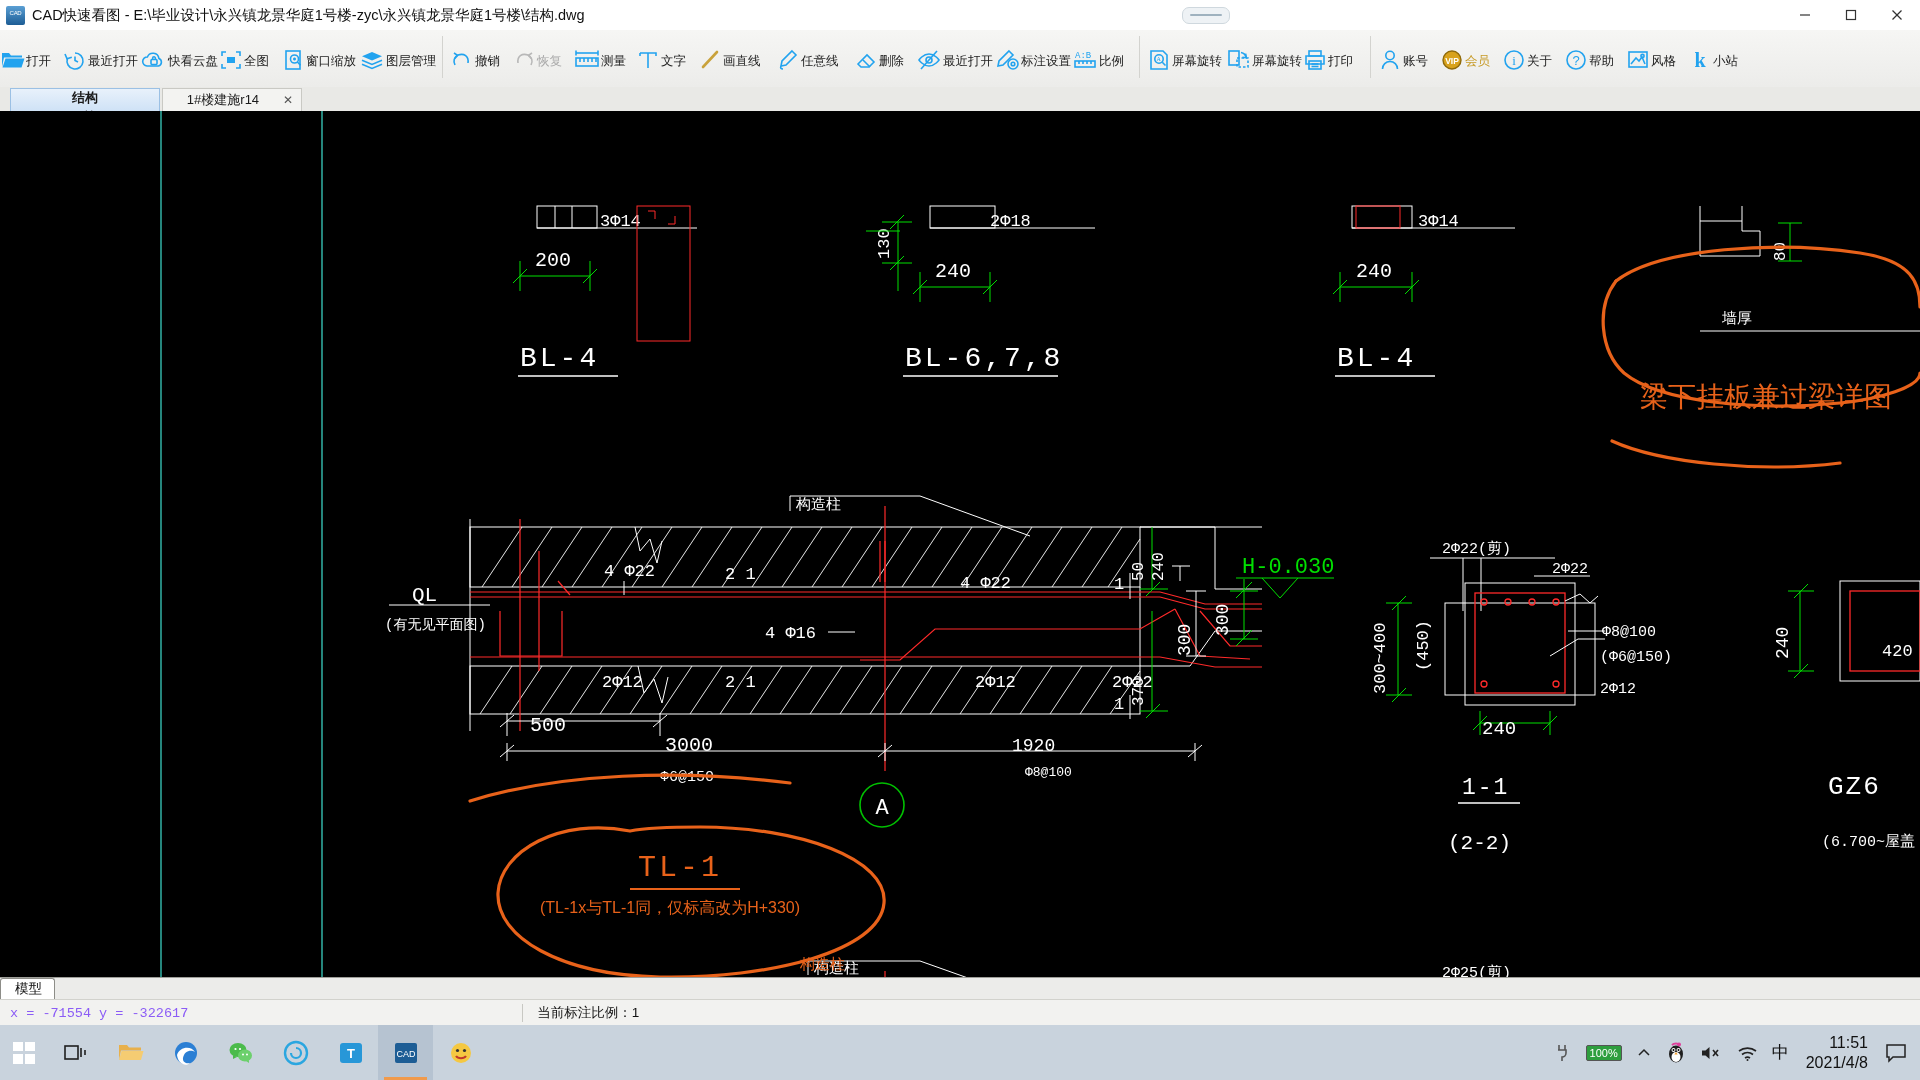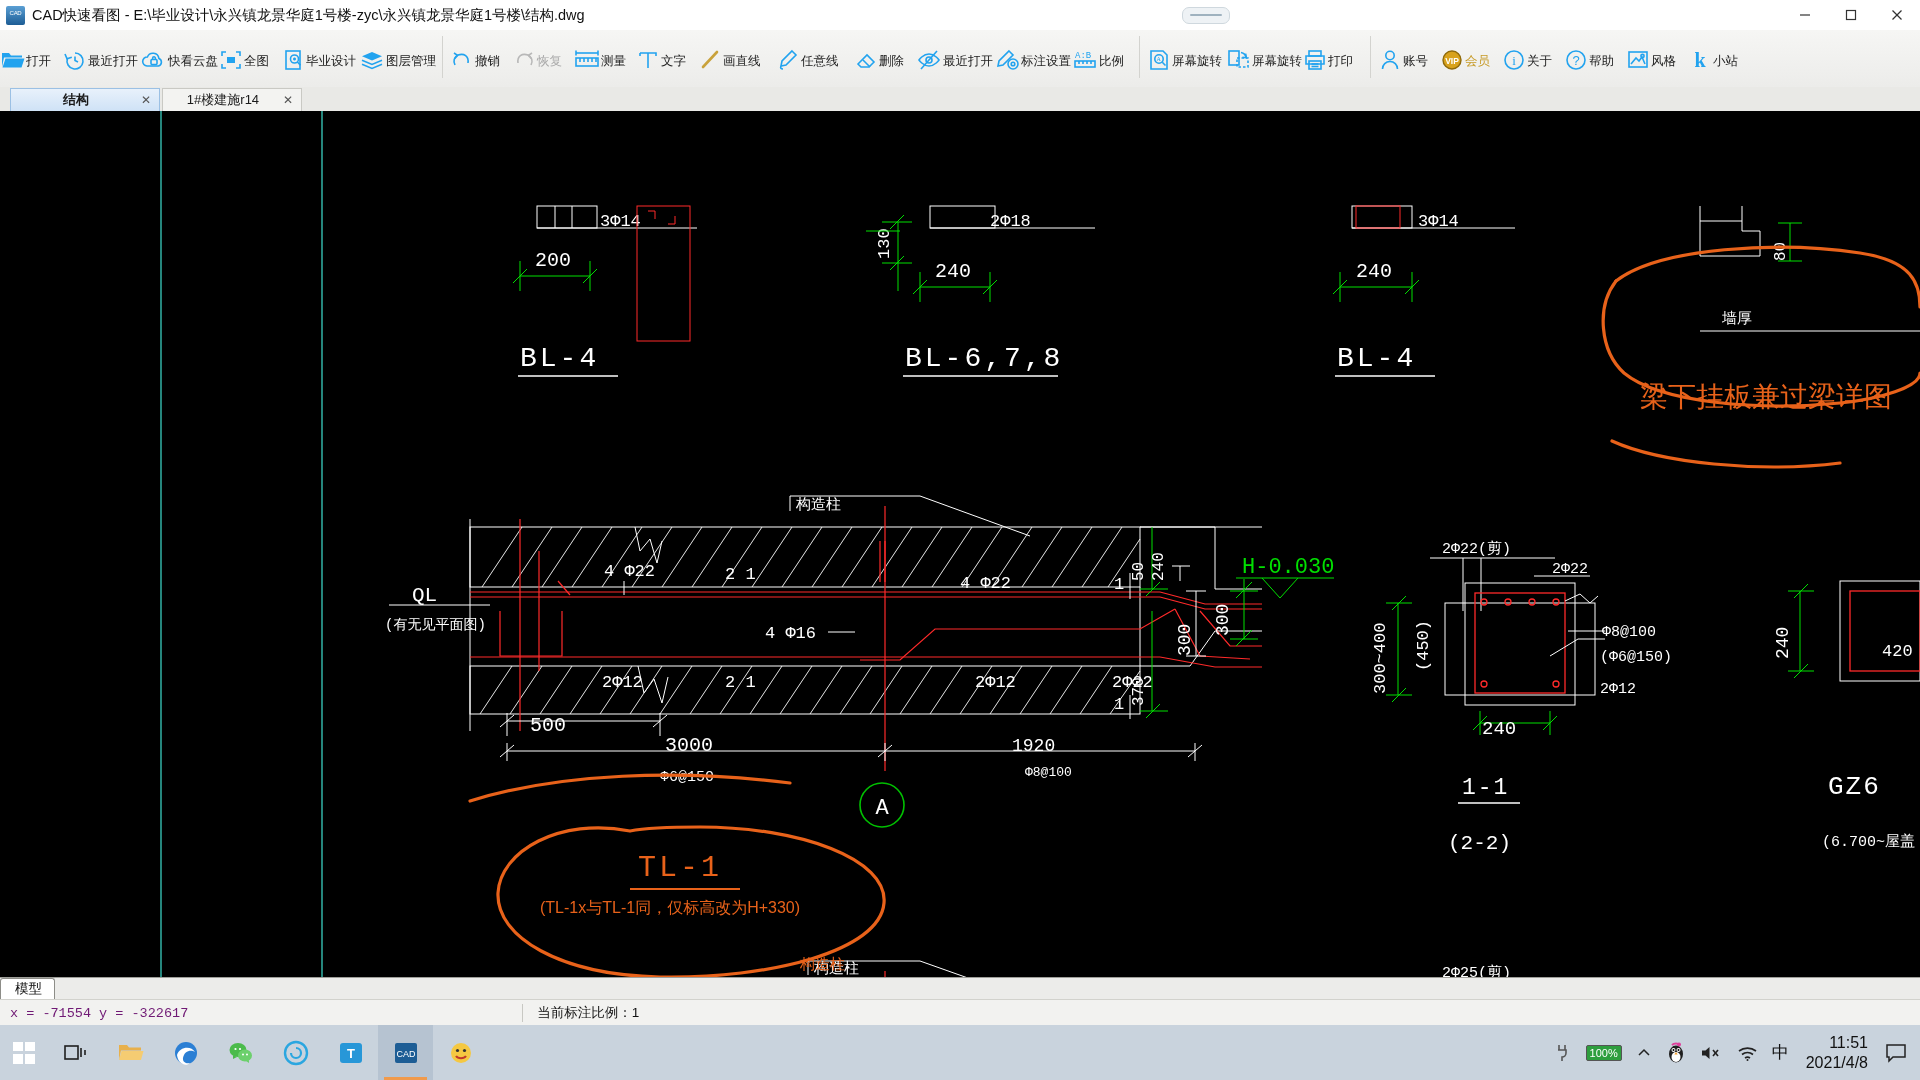--- a/index.html
+++ b/index.html
@@ -43,42 +43,42 @@
   .blue{stroke:#22a3ef;fill:none;stroke-width:1.6;}
   .bluef{fill:#22a3ef;}
   .gray{stroke:#b8b8b8;fill:none;stroke-width:1.6;}
 
   
   .doctabs{position:absolute;left:0;top:87px;width:1920px;height:24px;
            background:#e9e9e6;border-bottom:1px solid #b9b9b4;display:flex;align-items:flex-end;}
   .dtab{height:23px;min-width:120px;display:flex;align-items:center;padding:0 8px;
         box-sizing:border-box;font-size:13px;color:#1a1a1a;margin-right:2px;}
   .dtab.active{background:linear-gradient(#e8f1fb,#cfe2f6);border:1px solid #9bc0e4;
-               border-bottom:none;font-weight:bold;}
+               border-bottom:none;font-weight:bold;flex-direction:column;}
   .dtab.idle{background:#f3f3f1;border:1px solid #c9c9c4;border-bottom:none;}
   .dtab .txt{flex:1 1 auto;text-align:center;white-space:nowrap;}
   .dtab .x{margin-left:8px;font-size:12px;color:#555;}
   .tab-left{width:10px;}
 
   
   .canvaswrap{position:absolute;left:0;top:111px;width:1920px;height:866px;background:#000;overflow:hidden;}
   .canvas-svg{position:absolute;left:0;top:0;}
 
   
   .modeltabs{position:absolute;left:0;top:977px;width:1920px;height:22px;background:#ececea;
              border-top:1px solid #9e9e99;display:flex;align-items:center;}
   .mtab{height:21px;display:flex;align-items:center;padding:0 12px 0 14px;font-size:13.5px;color:#111;
         position:relative;}
   .mtab.active{background:#fff;border:1px solid #8d8d88;border-bottom-color:#fff;border-top-left-radius:3px;border-top-right-radius:3px;}
   .mtab.idle{background:#e4e4e1;border:1px solid #b4b4ae;border-bottom:none;margin-top:42px;}
 
   
   .statusbar{position:absolute;left:0;top:999px;width:1920px;height:26px;
              background:#f2f2f0;border-top:1px solid #d2d2cd;display:flex;align-items:center;}
-  .st-coord{font-size:13.5px;color:#701a75;margin-left:10px;font-family:"Liberation Mono","DejaVu Sans Mono",monospace;}
+  .st-coord{font-size:13.5px;color:#8b5cf6;margin-left:10px;font-family:"Liberation Mono","DejaVu Sans Mono",monospace;}
   .st-div{width:1px;height:18px;background:#c8c8c3;margin:0 14px;}
   .st-scale{font-size:13.5px;color:#111;}
 
   
   .taskbar{position:absolute;left:0;top:1025px;width:1920px;height:55px;background:#c9d3dd;
            display:flex;align-items:center;}
   .tb-start{width:48px;height:55px;display:flex;align-items:center;justify-content:center;}
   .tb-start .winlogo{width:22px;height:22px;display:grid;grid-template-columns:1fr 1fr;grid-template-rows:1fr 1fr;gap:2.5px;}
   .tb-start .winlogo i{background:#fff;display:block;}
   .tb-task{width:55px;height:55px;display:flex;align-items:center;justify-content:center;position:relative;}
@@ -168,21 +168,21 @@
     <div class="tool wide">
       <div class="ic">
         <svg width="26" height="24" viewBox="0 0 26 24">
             <rect x="6" y="3" width="14" height="18" class="blue"></rect>
             <circle cx="14.5" cy="11" r="4" class="blue"></circle>
             <line x1="17.4" y1="14" x2="20.5" y2="17.2" class="blue" stroke-width="2"></line>
             <line x1="13" y1="11" x2="16" y2="11" class="blue"></line>
             <line x1="14.5" y1="9.5" x2="14.5" y2="12.5" class="blue"></line>
           </svg>
       </div>
-      <div class="lb">毕业设计</div>
+      <div class="lb">窗口缩放</div>
     </div>
 
     <div class="tool wide">
       <div class="ic">
         <svg width="28" height="24" viewBox="0 0 28 24">
             <path d="M14 4l10 4.2-10 4.2L4 8.2z" class="bluef"></path>
             <path d="M4 12.2l10 4.2 10-4.2" class="blue" stroke-width="2.2"></path>
             <path d="M4 16.2l10 4.2 10-4.2" class="blue" stroke-width="2.2"></path>
           </svg>
       </div>

